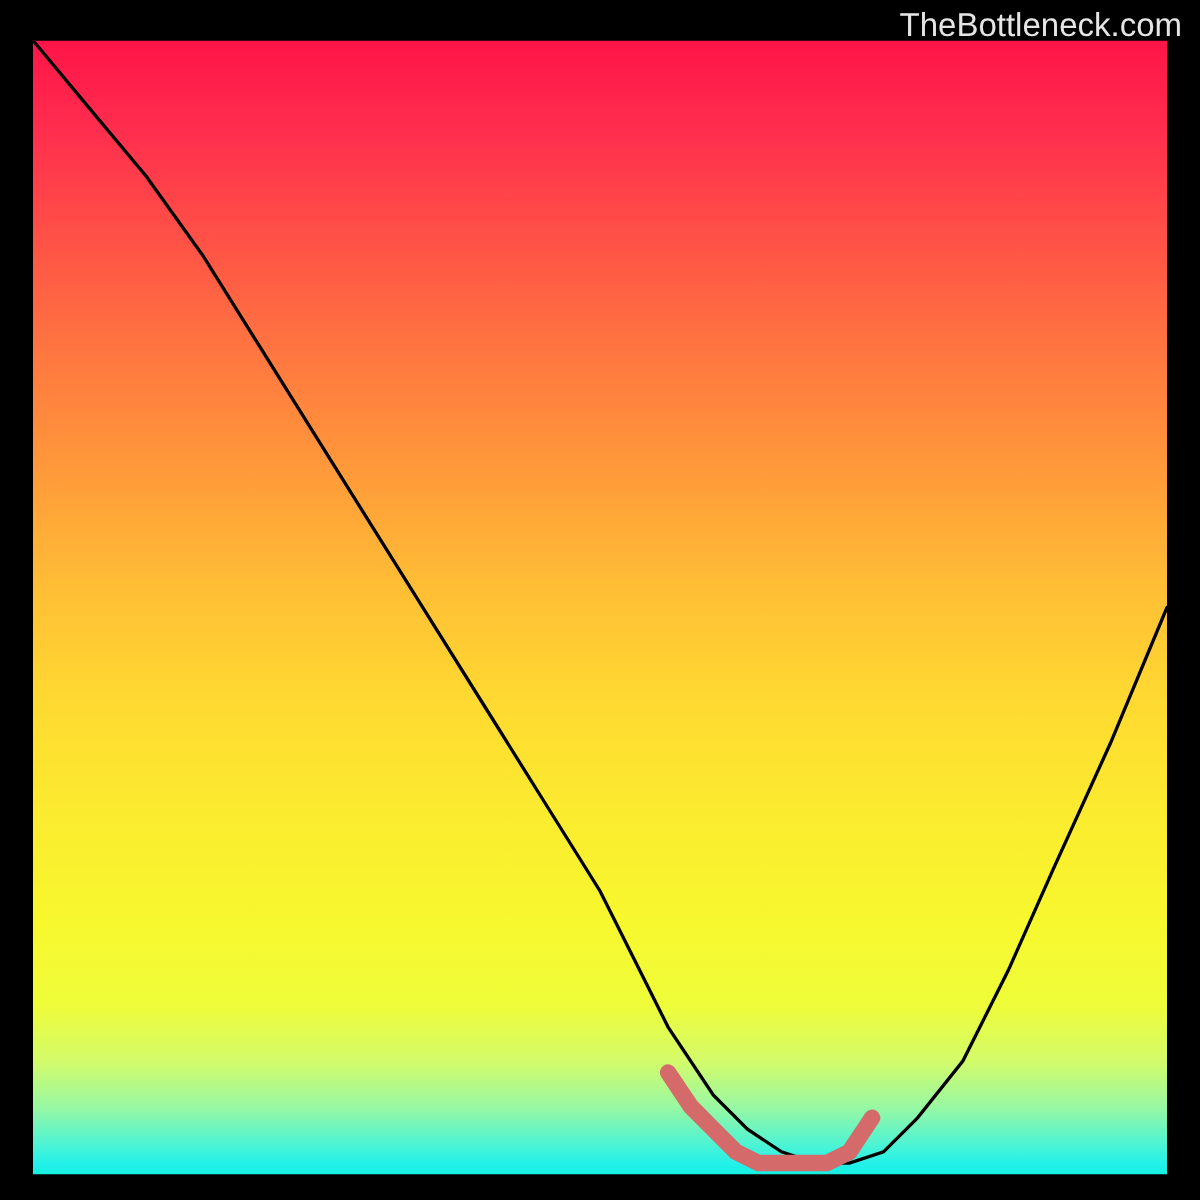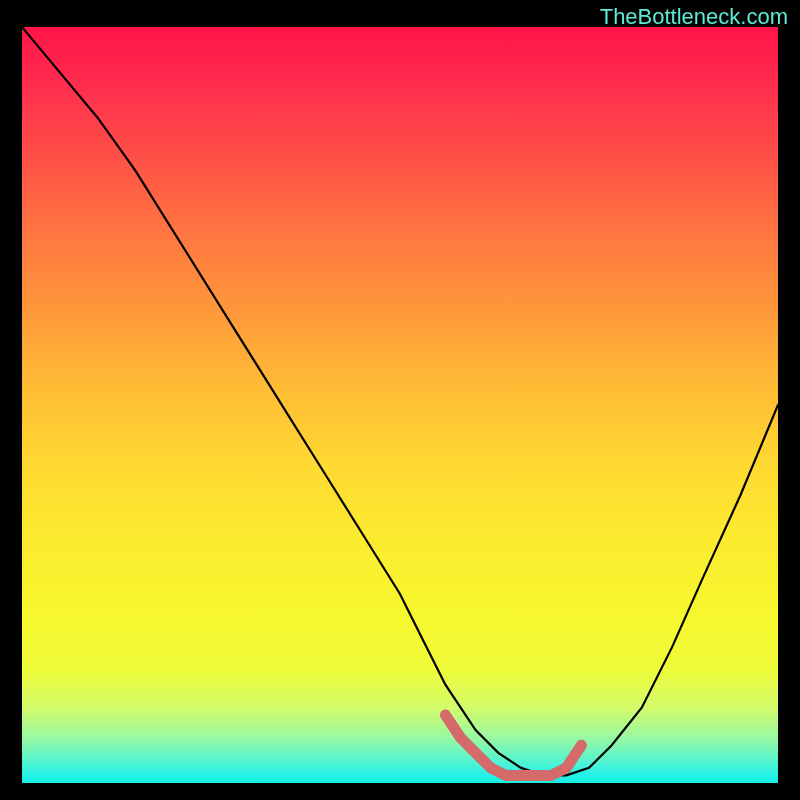--- a/index.html
+++ b/index.html
@@ -8,21 +8,21 @@
     height: 800px;
     background: #000;
     position: relative;
     font-family: Arial, sans-serif;
     overflow: hidden;
   }
   .watermark {
     position: absolute;
     top: 4px;
     right: 12px;
-    color: #5eead4;
+    color: #e5e5e5;
     font-size: 22px;
     font-weight: 500;
     z-index: 10;
   }
   .plot-area {
     position: absolute;
     left: 22px;
     top: 27px;
     width: 756px;
     height: 756px;

